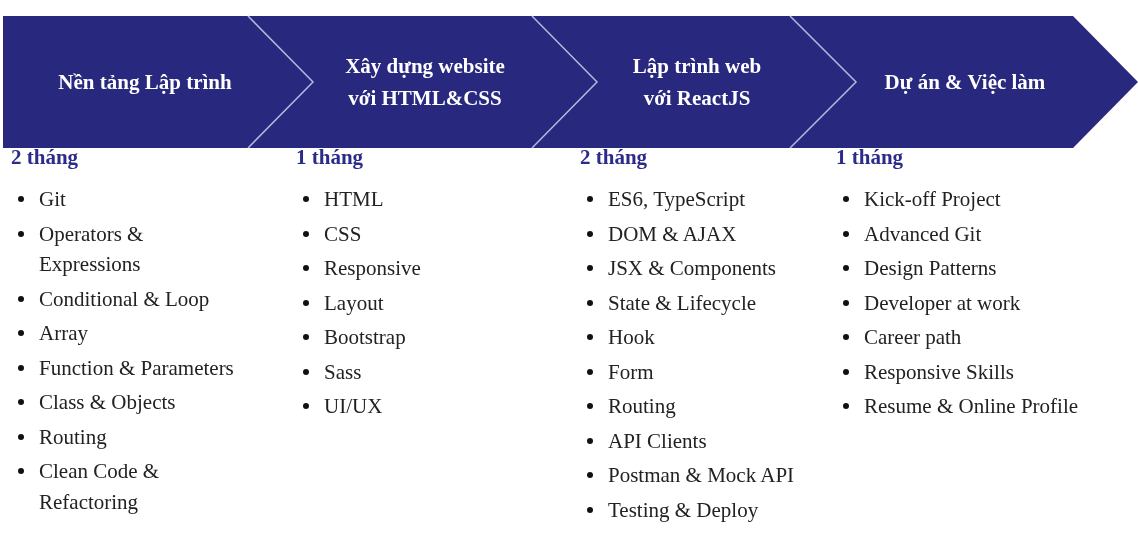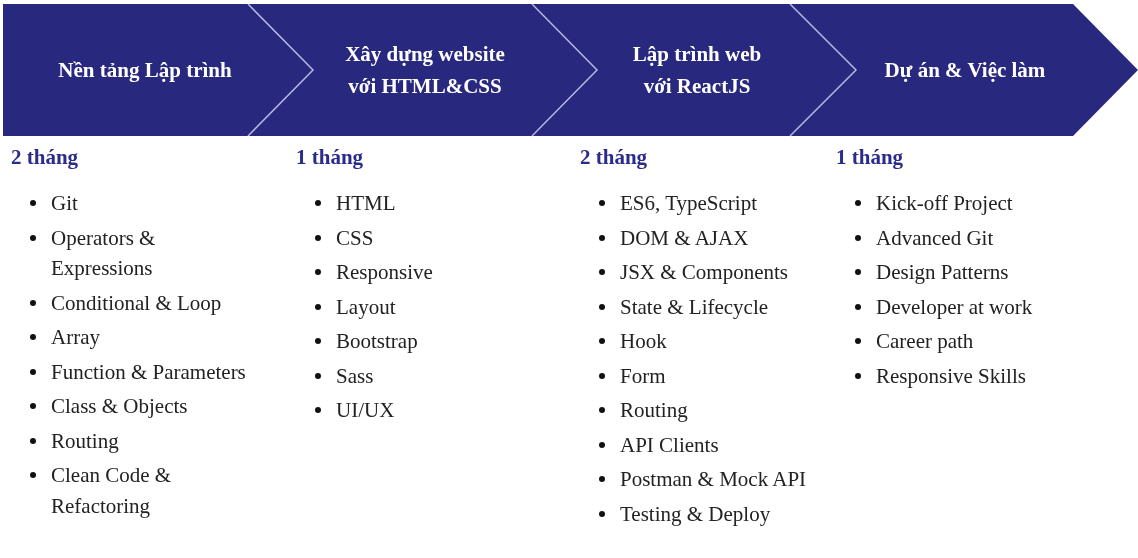--- a/index.html
+++ b/index.html
@@ -10,21 +10,21 @@
     body {
       width: 1138px;
       height: 558px;
       position: relative;
       overflow: hidden;
       font-family: "Liberation Serif", "DejaVu Serif", serif;
     }
     .banner {
       position: absolute;
       left: 0;
-      top: 0;
+      top: 12px;
       width: 1138px;
       height: 140px;
     }
     .banner svg {
       position: absolute;
       left: 0;
       top: 0;
     }
     .stage-title {
       position: absolute;
@@ -46,21 +46,21 @@
     }
     .duration {
       color: #2b2b8a;
       font-weight: bold;
       font-size: 21px;
       line-height: 30px;
       margin: 0 0 12px 0;
     }
     .topic-list {
       list-style: none;
-      margin: 16px;
+      margin: 4px;
       padding: 0;
     }
     .topic {
       position: relative;
       padding-left: 24px;
       color: #222222;
       font-size: 21px;
       line-height: 30.5px;
       margin-bottom: 4px;
     }
@@ -138,14 +138,15 @@
 
 <div class="col" style="left:836px; width:300px;">
   <div class="duration">1 tháng</div>
   <ul class="topic-list">
     <li class="topic"><span class="bullet"></span><span>Kick-off Project</span></li>
     <li class="topic"><span class="bullet"></span><span>Advanced Git</span></li>
     <li class="topic"><span class="bullet"></span><span>Design Patterns</span></li>
     <li class="topic"><span class="bullet"></span><span>Developer at work</span></li>
     <li class="topic"><span class="bullet"></span><span>Career path</span></li>
     <li class="topic"><span class="bullet"></span><span>Responsive Skills</span></li>
+    <li class="topic"><span class="bullet"></span><span>Resume &amp; Online Profile</span></li>
   </ul>
 </div>
 
 </body></html>

